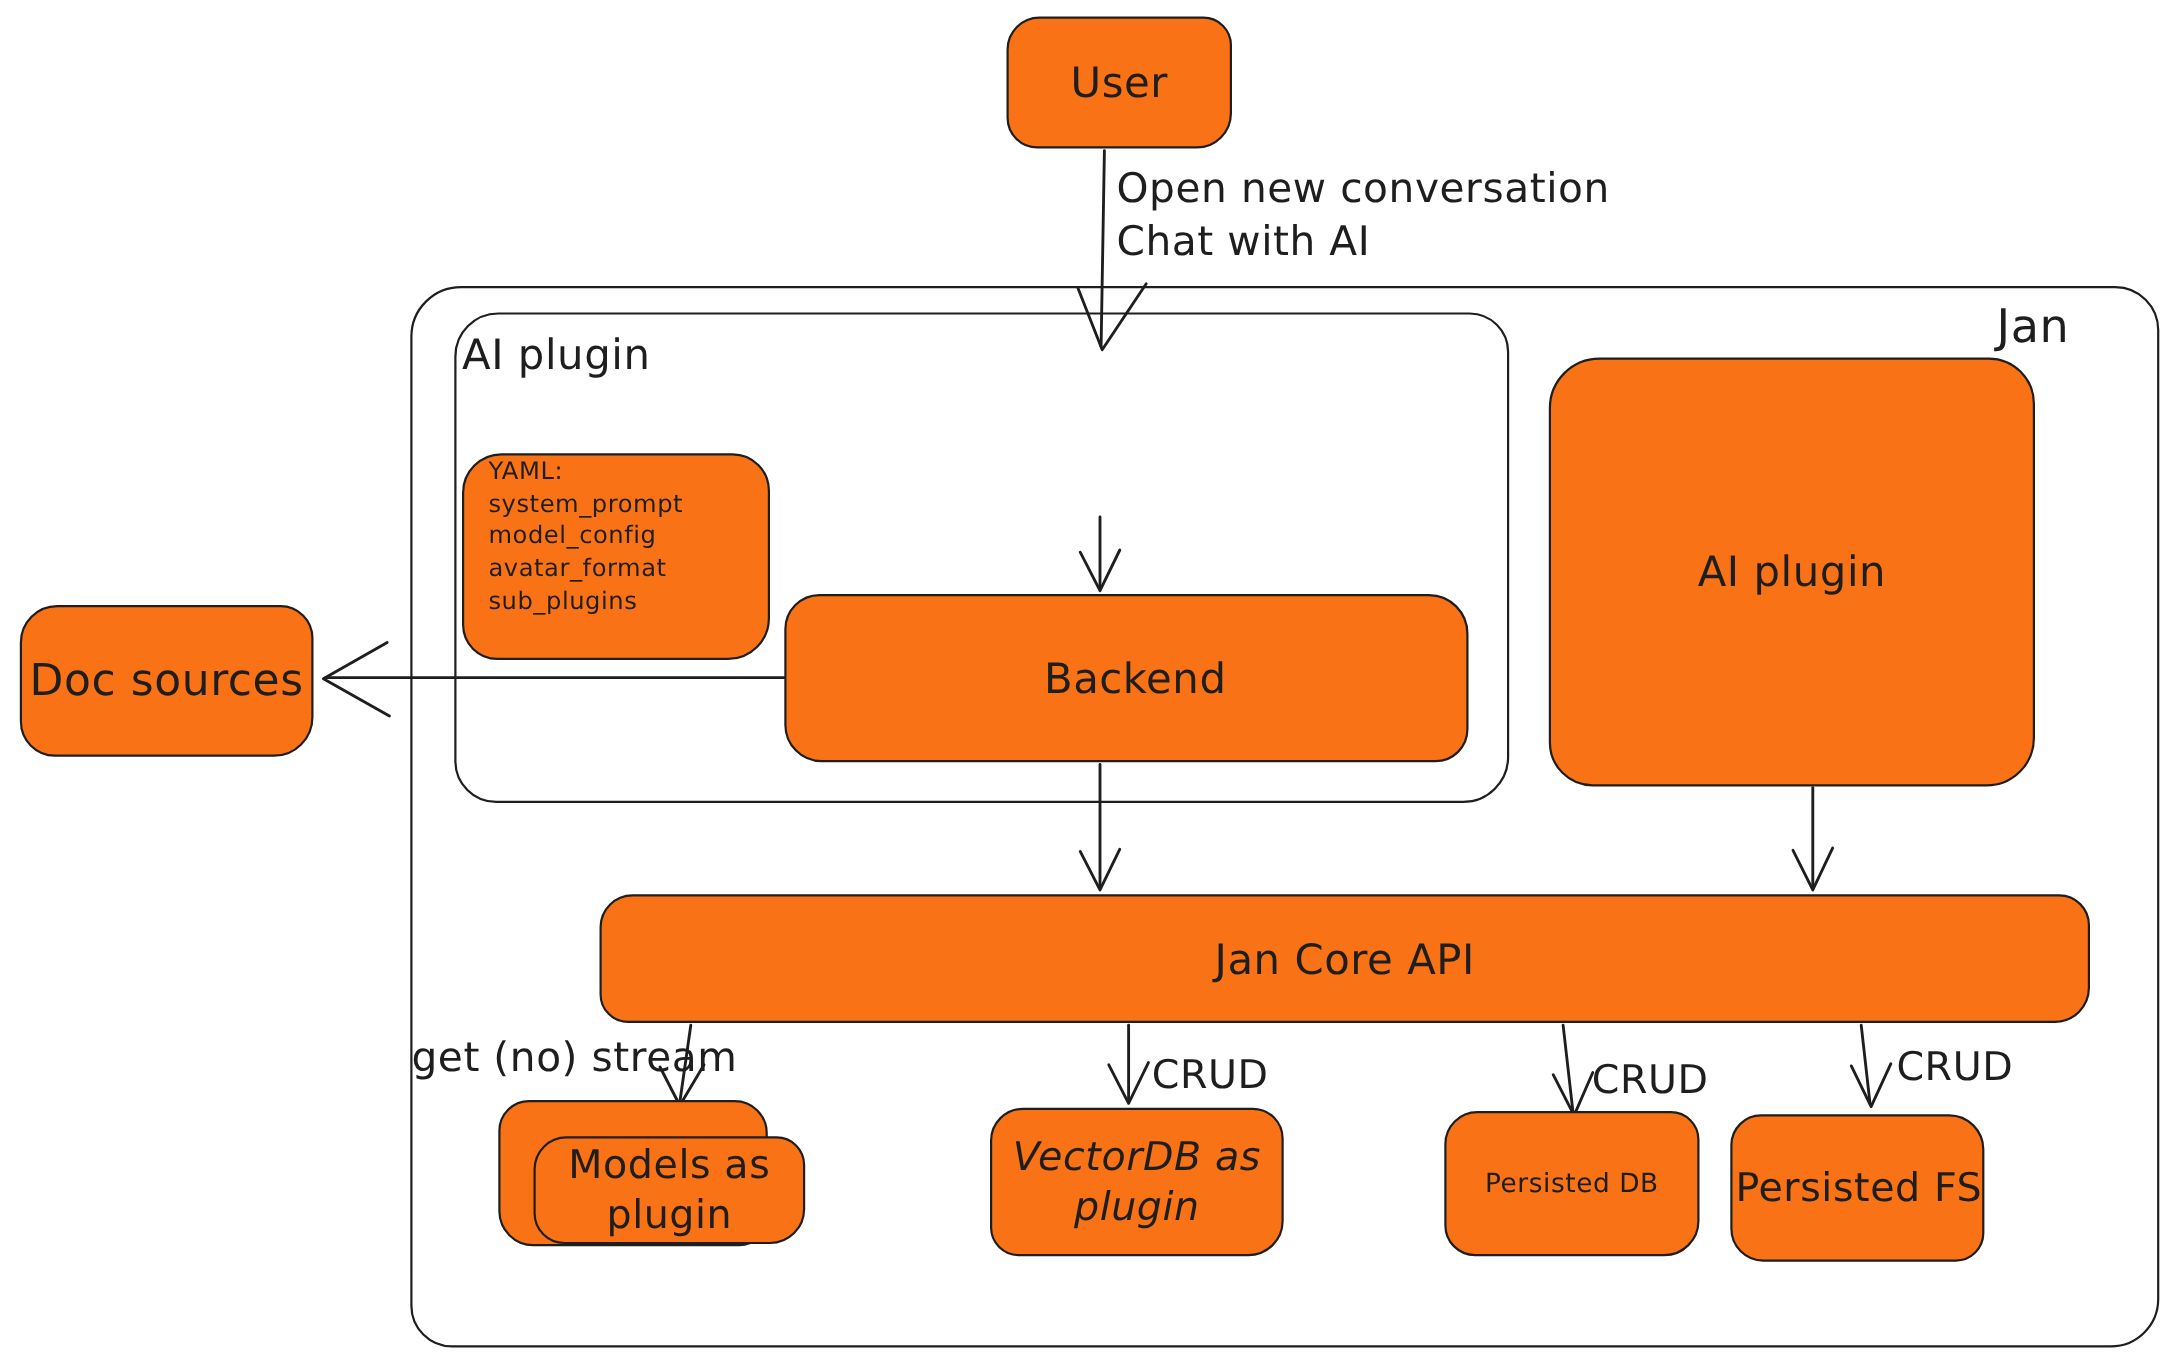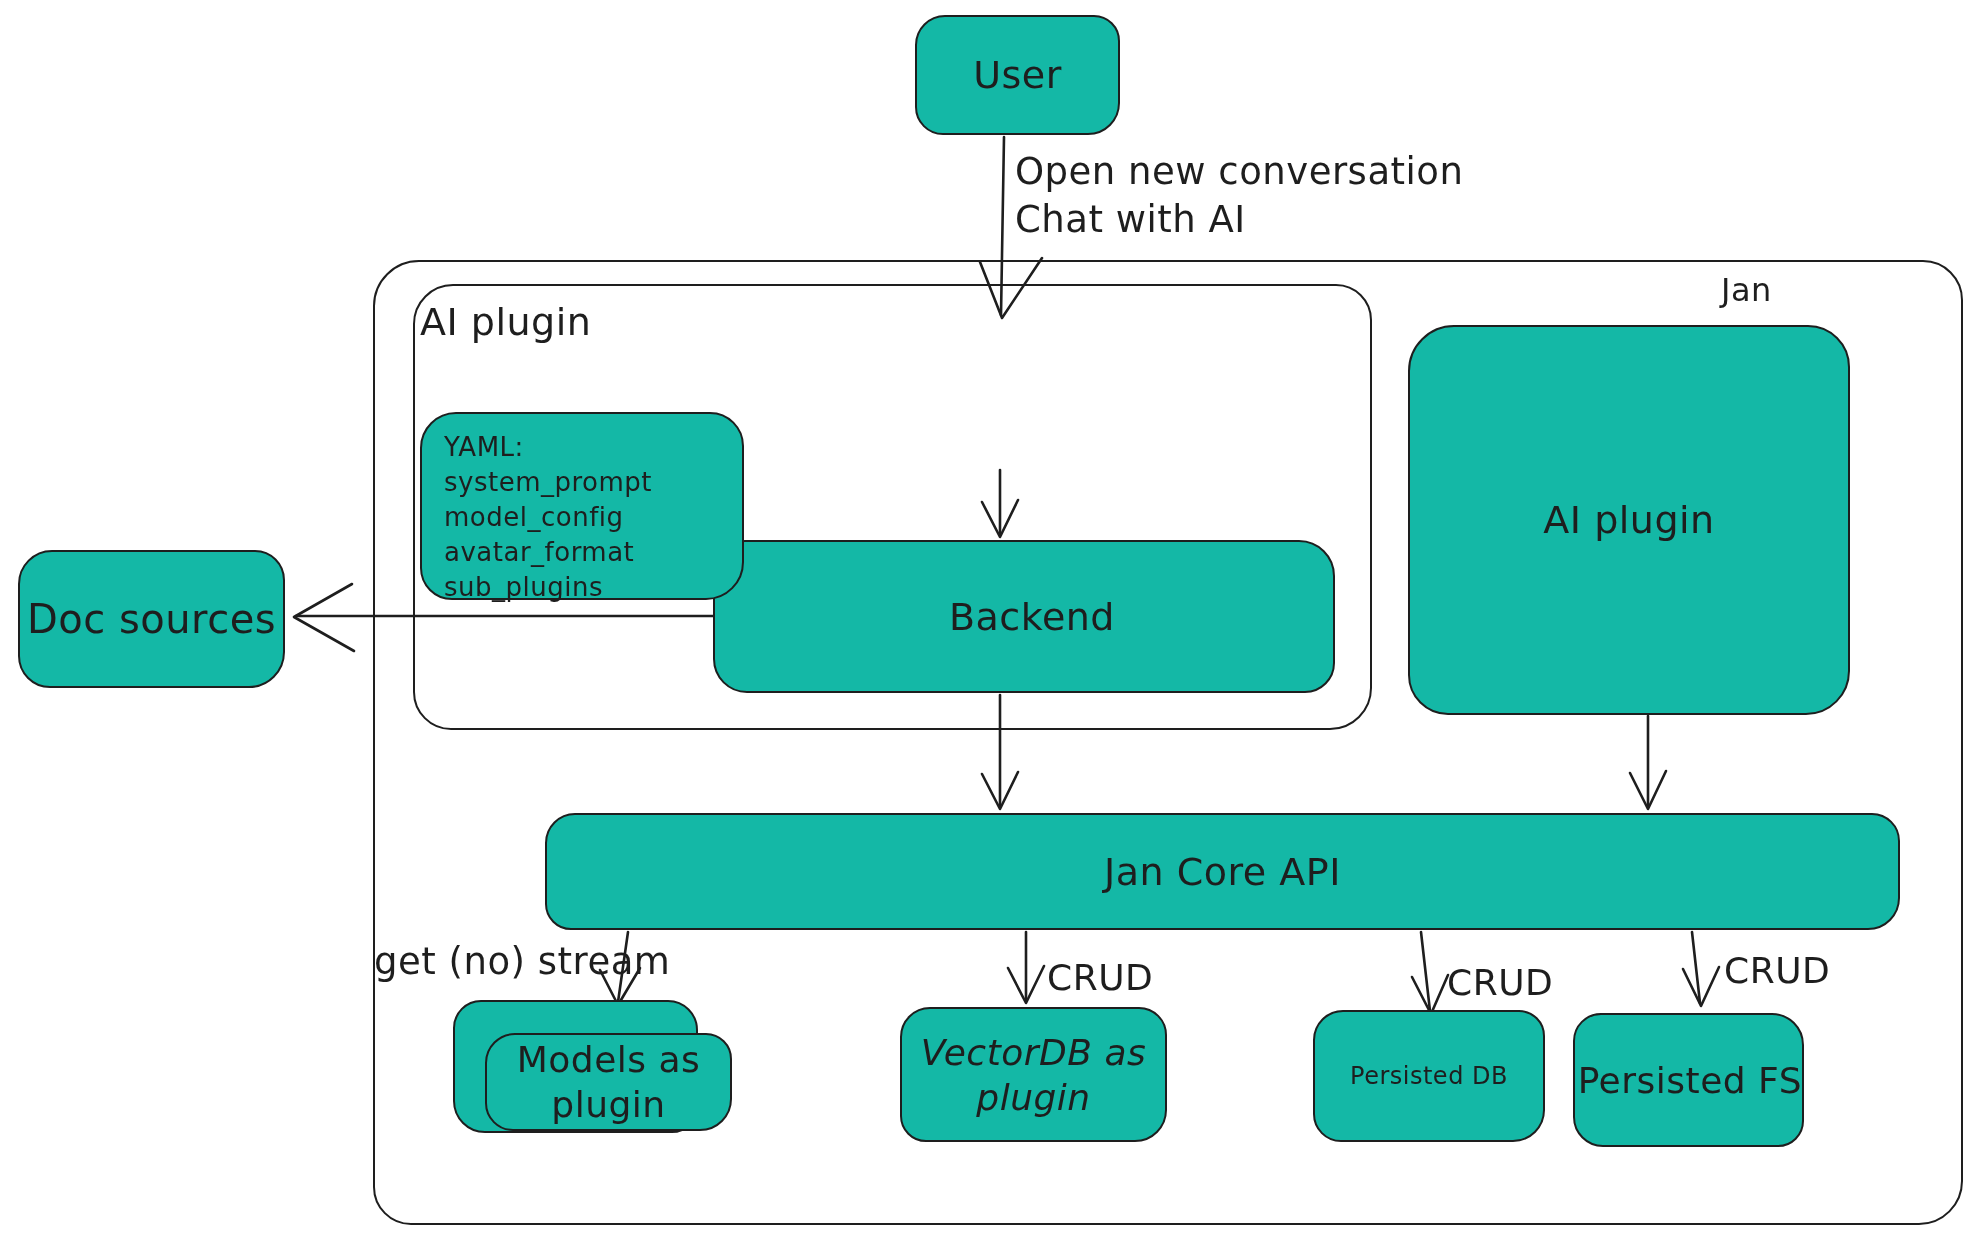--- a/index.html
+++ b/index.html
@@ -7,57 +7,57 @@
     position:relative;
     width:1981px;height:1246px;
     background:#ffffff;
     font-family:"DejaVu Sans","Liberation Sans",sans-serif;
     color:#1e1e1e;
     overflow:hidden;
   }
   .node{
     position:absolute;
     border:2.6px solid #1e1e1e;
-    background:#14b8a6;
+    background:#f97316;
     display:flex;align-items:center;justify-content:center;
     text-align:center;
     box-sizing:border-box;
     letter-spacing:0.5px;
   }
   .multiline{white-space:pre-line;}
   .floating-label{
     position:absolute;
     white-space:pre-line;
     letter-spacing:0.5px;
     line-height:1.3;
   }
   
   .jan-container{
     left:373px;top:260px;width:1590px;height:965px;
     border-radius:46px 40px 44px 38px;
     background:transparent;
   }
-  .jan-label{left:1721px;top:270px;font-size:32px;}
+  .jan-label{left:1815px;top:270px;font-size:42px;}
   .ai-plugin-container{
     left:413px;top:284px;width:959px;height:446px;
     border-radius:40px 36px 42px 38px;
     background:transparent;
   }
   .ai-plugin-container-label{left:420px;top:298px;font-size:38px;}
   
   .user-box{left:915px;top:15px;width:205px;height:120px;border-radius:30px 26px 32px 28px;font-size:38px;}
   .renderer-box{left:713px;top:312px;width:622px;height:155px;border-radius:36px 32px 34px 30px;font-size:38px;}
   .backend-box{left:713px;top:540px;width:622px;height:153px;border-radius:32px 36px 30px 34px;font-size:38px;padding-left:16px;}
   .yaml-note{
-    left:420px;top:412px;width:324px;height:188px;
+    left:420px;top:412px;width:280px;height:188px;
     border-radius:36px 34px 38px 32px;
-    font-size:26px;
+    font-size:22px;
     justify-content:flex-start;align-items:flex-start;
     text-align:left;
-    padding:16px 0 0 22px;
+    padding:0 0 0 22px;
     line-height:1.35;
   }
   .ai-plugin-box{left:1408px;top:325px;width:442px;height:390px;border-radius:46px 42px 44px 40px;font-size:38px;}
   .jan-core-api-box{left:518px;top:813px;width:1355px;height:117px;border-radius:30px 28px 32px 26px;font-size:38px;margin-left:27px;}
   .doc-sources-box{left:18px;top:550px;width:267px;height:138px;border-radius:34px 30px 36px 32px;font-size:40px;}
   .models-back-box{left:453px;top:1000px;width:245px;height:133px;border-radius:28px 30px 26px 32px;}
   .models-front-box{left:485px;top:1033px;width:247px;height:98px;border-radius:30px 26px 32px 28px;font-size:36px;line-height:1.25;}
   .vectordb-box{left:900px;top:1007px;width:267px;height:135px;border-radius:30px 28px 32px 26px;font-size:36px;line-height:1.25;font-style:italic;}
   .persisted-db-box{left:1313px;top:1010px;width:232px;height:132px;border-radius:30px 26px 32px 28px;font-size:24px;}
   .persisted-fs-box{left:1573px;top:1013px;width:231px;height:134px;border-radius:28px 32px 26px 30px;font-size:36px;justify-content:flex-end;}

